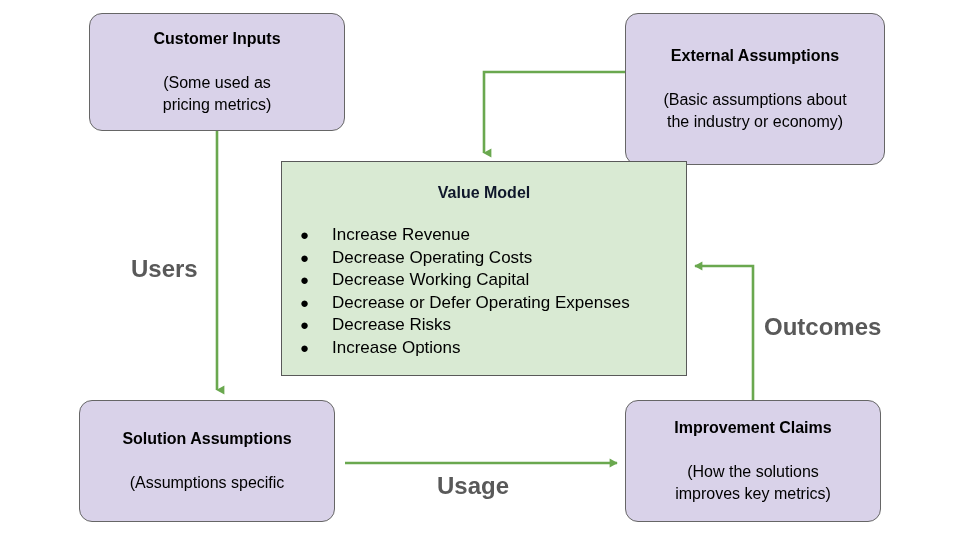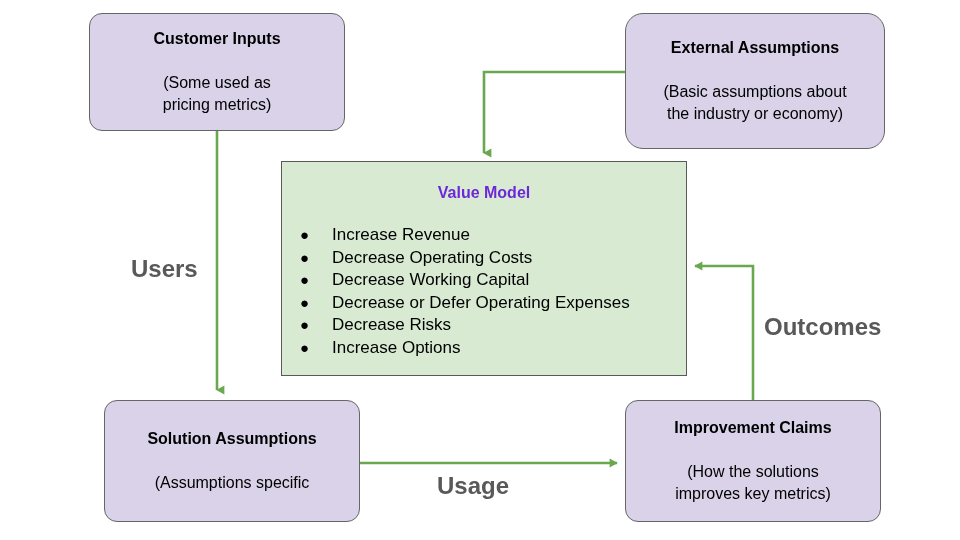--- a/index.html
+++ b/index.html
@@ -53,21 +53,21 @@
     box-sizing: border-box;
     background: #d9ead3;
     border: 1px solid #595959;
   }
   #value-model .vm-title {
     text-align: center;
     font-weight: bold;
     font-size: 16px;
     line-height: 20px;
     margin-top: 21px;
-    color: #6d28d9;
+    color: #0f172a;
   }
   #value-model ul {
     list-style: none;
     margin: 0;
     padding: 0;
     margin-top: 21px;
   }
   #value-model li {
     display: flex;
     align-items: baseline;
@@ -131,21 +131,21 @@
   </svg>
 
   <div class="node rounded" id="customer-inputs" style="left:89px; top:13px; width:256px; height:118px;">
     <div class="node-title">Customer Inputs</div>
     <div class="node-sub">
       <div>(Some used as</div>
       <div>pricing metrics)</div>
     </div>
   </div>
 
-  <div class="node rounded" id="external-assumptions" style="left:625px; top:13px; width:260px; height:136px;border-radius:18px;">
+  <div class="node rounded" id="external-assumptions" style="left:625px; top:13px; width:260px; height:152px;">
     <div class="node-title">External Assumptions</div>
     <div class="node-sub">
       <div>(Basic assumptions about</div>
       <div>the industry or economy)</div>
     </div>
   </div>
 
   <div id="value-model">
     <div class="vm-title">Value Model</div>
     <ul>
@@ -169,21 +169,21 @@
         <span class="bullet">●</span>
         <span>Decrease Risks</span>
       </li>
       <li>
         <span class="bullet">●</span>
         <span>Increase Options</span>
       </li>
     </ul>
   </div>
 
-  <div class="node rounded" id="solution-assumptions" style="left:104px; top:400px; width:256px; height:122px;">
+  <div class="node rounded" id="solution-assumptions" style="left:79px; top:400px; width:256px; height:122px;">
     <div class="node-title">Solution Assumptions</div>
     <div class="node-sub">
       <div>(Assumptions specific</div>
     </div>
   </div>
 
   <div class="node rounded" id="improvement-claims" style="left:625px; top:400px; width:256px; height:122px;align-items:center;">
     <div class="node-title">Improvement Claims</div>
     <div class="node-sub">
       <div>(How the solutions</div>

